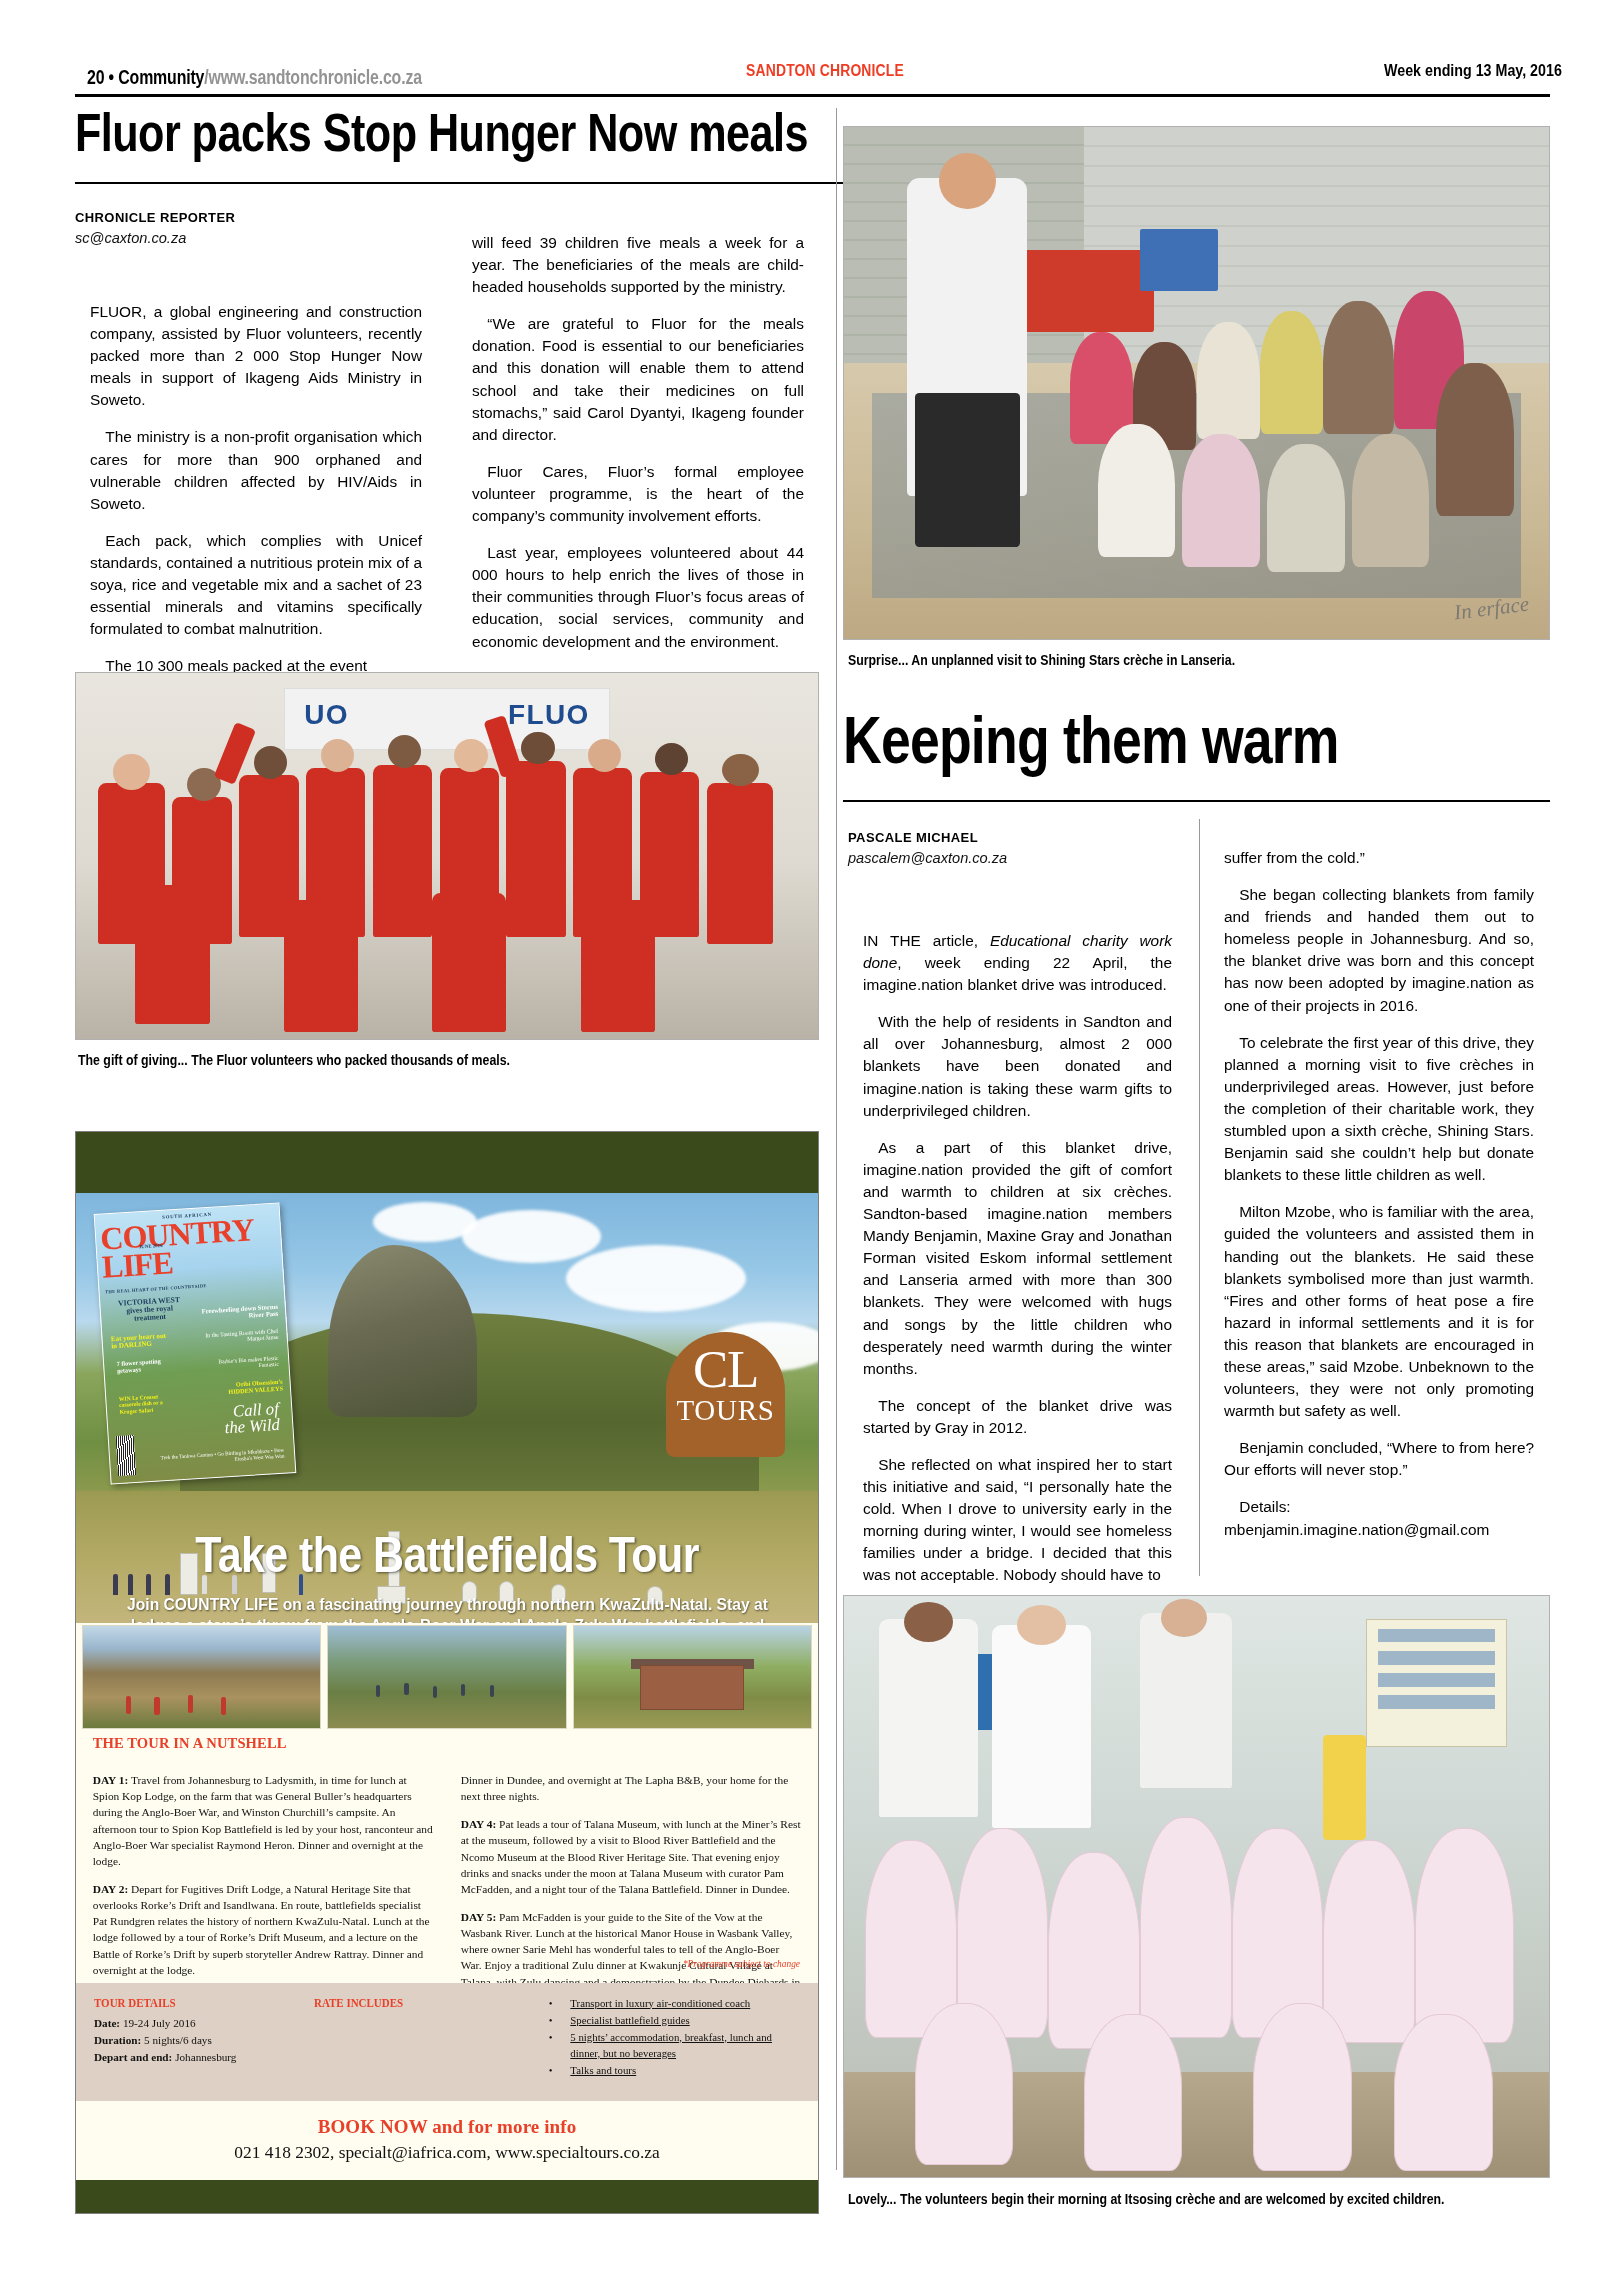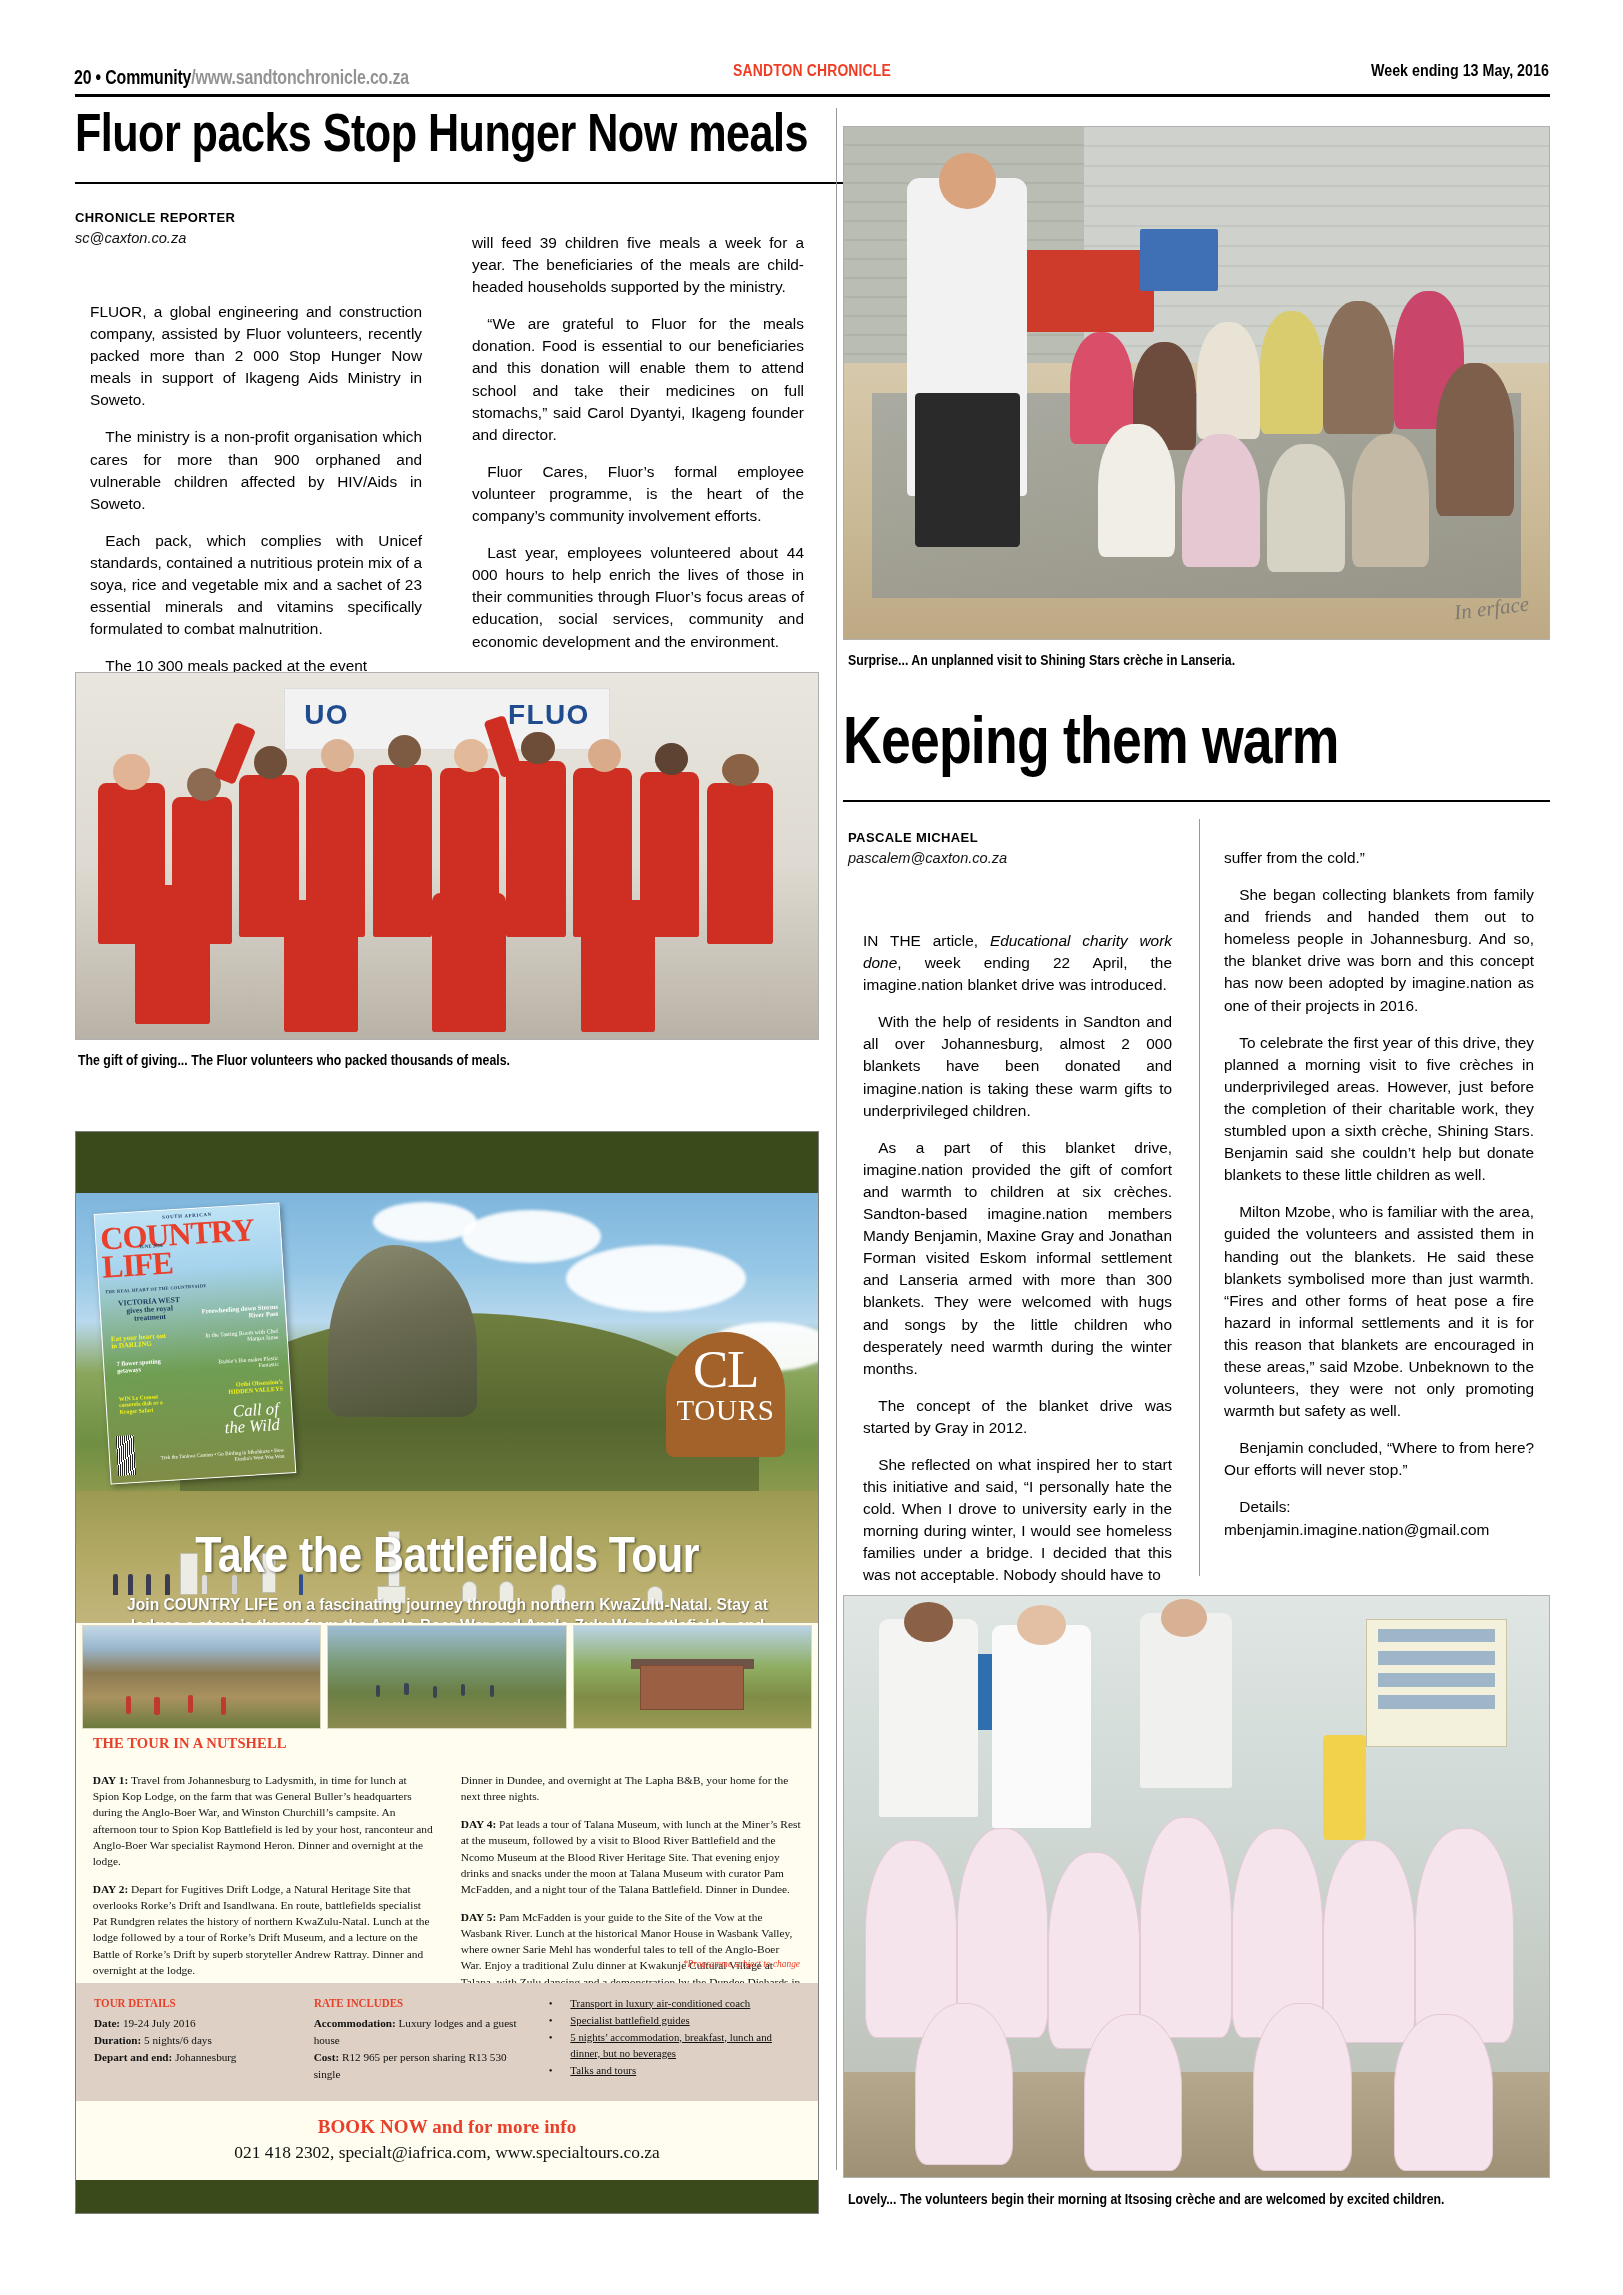--- a/index.html
+++ b/index.html
@@ -11,21 +11,21 @@
   .page {
     position: relative;
     width: 1624px; height: 2295px;
     background: #fff;
     overflow: hidden;
   }
 
   
   .masthead {
     position: absolute;
-    left: 74px; top: 57px;
+    left: 87px; top: 57px;
     width: 1475px; height: 32px;
     display: flex; align-items: flex-end;
   }
   .mh-left {
     font-size: 19.4px; font-weight: bold;
     font-family: "Liberation Sans Narrow", "Liberation Sans", sans-serif;
     letter-spacing: -0.2px;
     white-space: nowrap;
     transform: scaleX(0.82);
     transform-origin: left bottom;
@@ -641,24 +641,20 @@
         <div class="det-c1">
           <div class="det-h">TOUR DETAILS</div>
           <div class="det-l" id="detl1">
               <div><b>Date:</b> 19-24 July 2016</div>
               <div><b>Duration:</b> 5 nights/6 days</div>
               <div><b>Depart and end:</b> Johannesburg</div>
             </div>
         </div>
         <div class="det-c2">
           <div class="det-h">RATE INCLUDES</div>
-          <div class="det-l" id="detl2">
-              <div><b>Accommodation:</b> Luxury lodges and a guest house</div>
-              <div><b>Cost:</b> R12 965 per person sharing R13 530 single</div>
-            </div>
         </div>
         <div class="det-c3">
           <ul class="det-ul" id="detl3">
               <li>Transport in luxury air-conditioned coach</li>
               <li>Specialist battlefield guides</li>
               <li>5 nights’ accommodation, breakfast, lunch and dinner, but no beverages</li>
               <li>Talks and tours</li>
             </ul>
         </div>
       </div>

